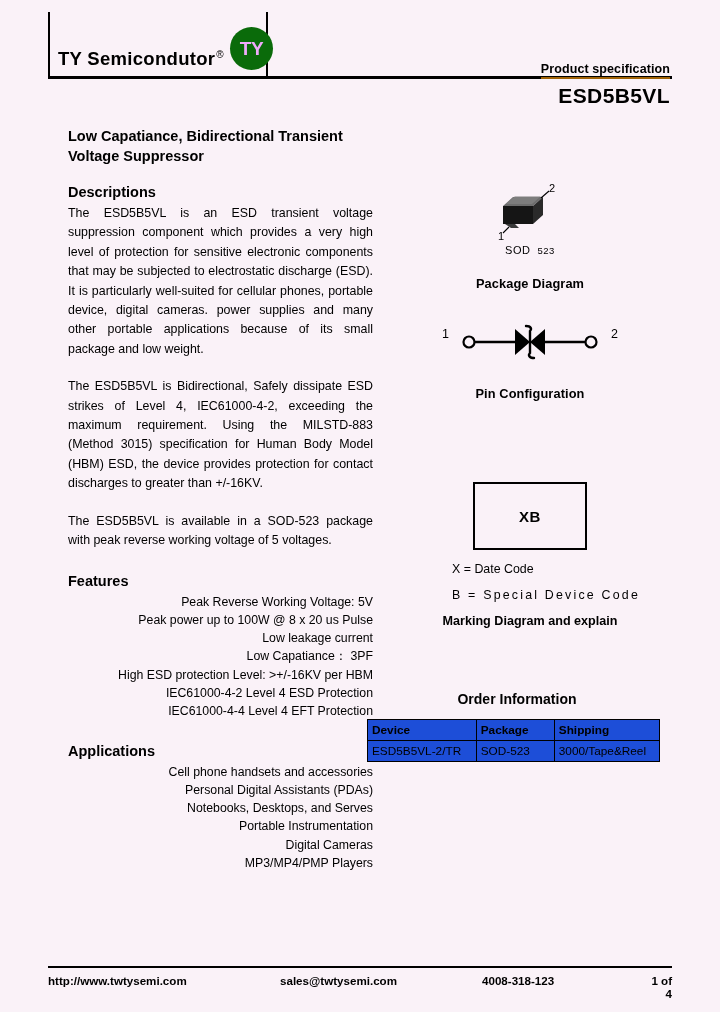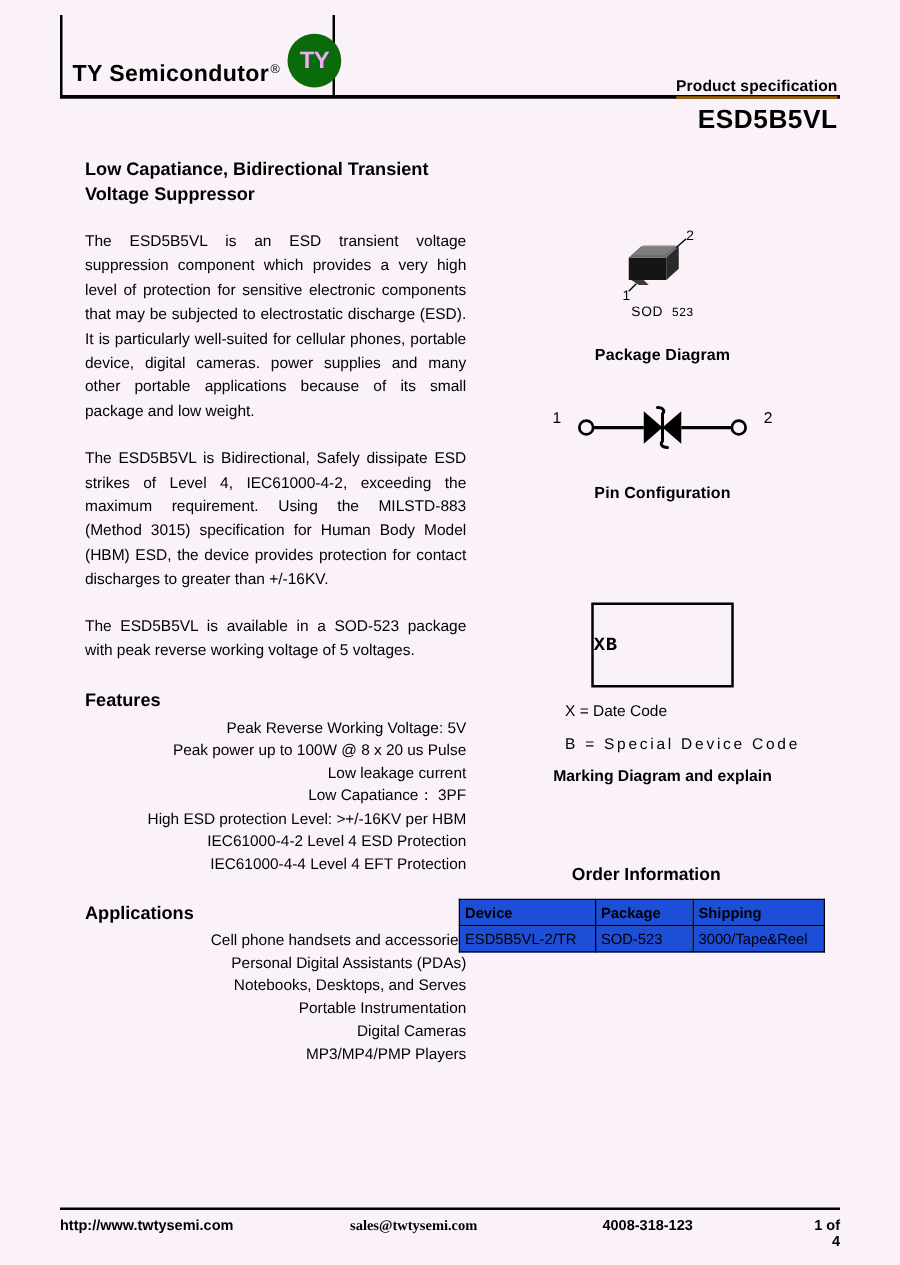--- a/index.html
+++ b/index.html
@@ -191,23 +191,22 @@
     left: 0; top: 356px;
     width: 300px;
   }
   .mark-box {
     width: 110px;
     height: 64px;
     border: 2px solid #000;
     margin: 0 auto;
     display: flex;
     align-items: center;
-    justify-content: flex-start;
+    justify-content: center;
     background: #faf2f8;
-    font-family: Liberation Mono, monospace;
   }
   .mark-code {
     font-size: 15px;
     font-weight: bold;
     letter-spacing: 0.5px;
   }
   .mark-line {
     font-size: 12.4px;
     margin-top: 12px;
     padding-left: 72px;
@@ -259,21 +258,21 @@
     position: absolute;
     left: 48px; top: 974px;
     width: 624px;
     display: flex;
     align-items: baseline;
     font-size: 11.6px;
     font-weight: bold;
     gap: 17px;
   }
   .footer .f-url   { width: 215px; }
-  .footer .f-mail  { width: 185px; font-family: Liberation Serif, serif; }
+  .footer .f-mail  { width: 185px; }
   .footer .f-phone { width: 150px; }
   .footer .f-page  { flex: 1; text-align: right; }
 </style>
 </head>
 <body>
 
 <div class="page">
 
   <div class="header-band"></div>
 
@@ -284,20 +283,21 @@
 
   <div class="header-rule"></div>
 
   <div class="prod-spec">Product specification</div>
   <div class="part-number">ESD5B5VL</div>
 
   <div class="left-col">
 
     <h1 class="doc-title">Low Capatiance, Bidirectional Transient Voltage Suppressor</h1>
 
+    <h2 class="sec-head">Descriptions</h2>
     <p class="para">The ESD5B5VL is an ESD transient voltage suppression component which provides a very high level of protection for sensitive electronic components that may be subjected to electrostatic discharge (ESD). It is particularly well-suited for cellular phones, portable device, digital cameras. power supplies and many other portable applications because of its small package and low weight.</p>
     <p class="para">The ESD5B5VL is Bidirectional, Safely dissipate ESD strikes of Level 4, IEC61000-4-2, exceeding the maximum requirement. Using the MILSTD-883 (Method 3015) specification for Human Body Model (HBM) ESD, the device provides protection for contact discharges to greater than +/-16KV.</p>
     <p class="para">The ESD5B5VL is available in a SOD-523 package with peak reverse working voltage of 5 voltages.</p>
 
     <h2 class="sec-head feat-head">Features</h2>
     <ul class="item-list">
       <li>Peak Reverse Working Voltage: 5V</li>
       <li>Peak power up to 100W @ 8 x 20 us Pulse</li>
       <li>Low leakage current</li>
       <li>Low Capatiance： 3PF</li>

